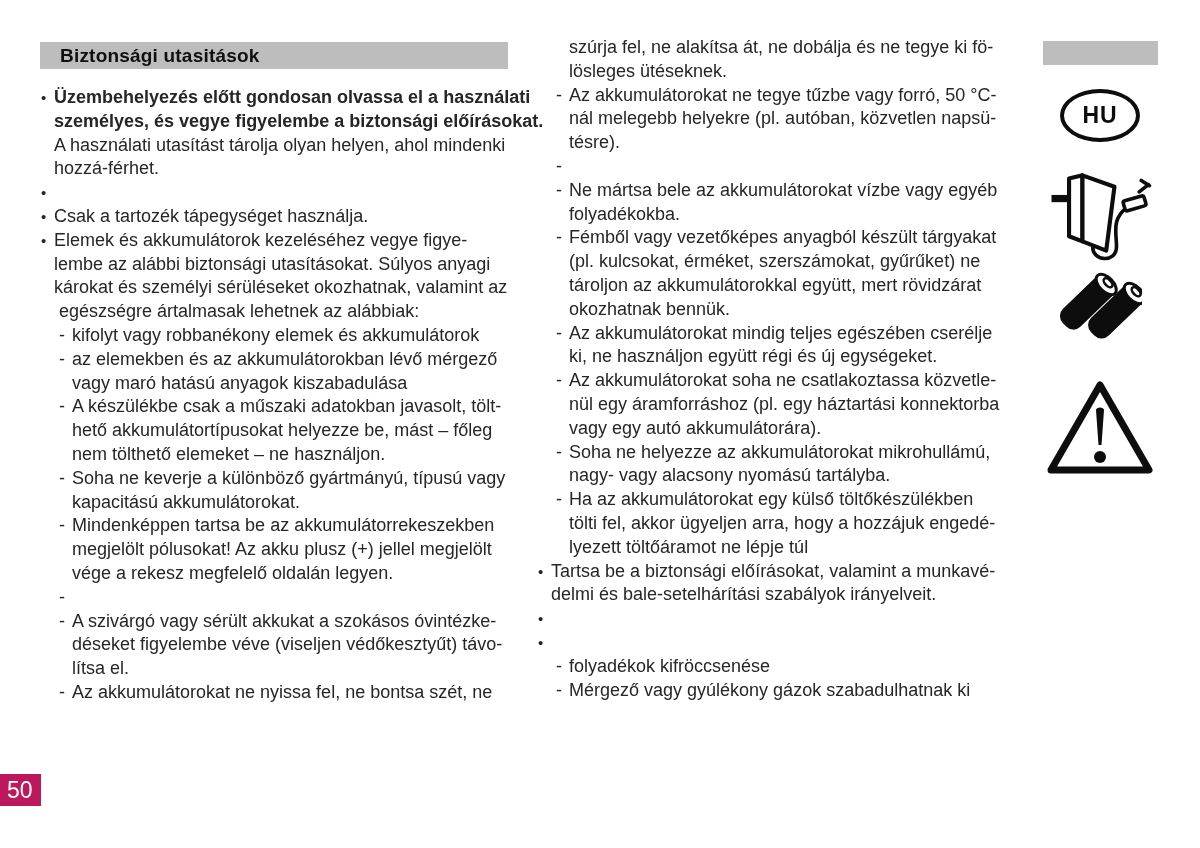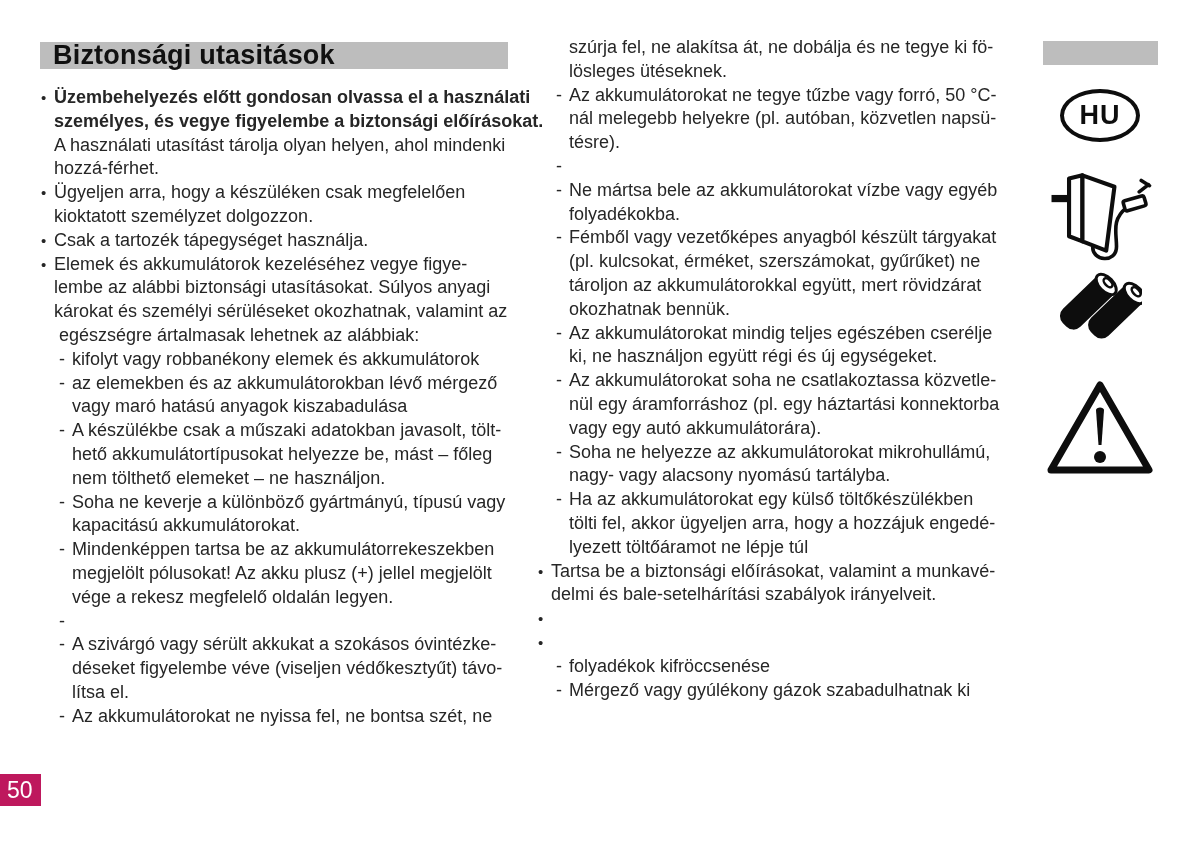--- a/index.html
+++ b/index.html
@@ -6,41 +6,41 @@
   body{
     width:1200px;height:848px;background:#ffffff;position:relative;overflow:hidden;
     font-family:"Liberation Sans","DejaVu Sans",sans-serif;
   }
   
   .section-header{
     position:absolute;left:40px;top:42px;width:468px;height:27px;
     background:#bdbdbd;display:flex;align-items:center;
   }
   .section-title{
-    font-weight:bold;font-size:27px;color:#101010;padding-left:13px;letter-spacing:0.2px;
+    font-weight:bold;font-size:19px;color:#101010;padding-left:20px;letter-spacing:0.2px;
   }
   
   .col{position:absolute;}
   .col-left{left:41px;top:86px;width:486px;}
   .col-right{left:538px;top:36px;width:510px;}
   .item{display:flex;color:#262626;font-size:18px;line-height:23.8px;}
   .item.indent{margin-left:18px;}
   .marker{flex:0 0 13px;color:#262626;}
   .marker.bullet{font-size:15px;line-height:23.8px;}
   .text{white-space:pre;}
   .b{font-weight:bold;}
   
   .sidebar-gray-bar{
     position:absolute;left:1043px;top:41px;width:115px;height:24px;background:#bdbdbd;
   }
   .hu-badge{
     position:absolute;left:1060px;top:89px;width:80px;height:53px;
     border:4px solid #0d0d0d;border-radius:50%;
     display:flex;align-items:center;justify-content:center;
-    font-weight:bold;font-size:27px;color:#0d0d0d;letter-spacing:1px;box-sizing:border-box;
+    font-weight:bold;font-size:23px;color:#0d0d0d;letter-spacing:1px;box-sizing:border-box;
   }
   .icon-adapter{position:absolute;left:1048px;top:164px;width:104px;height:98px;}
   .icon-battery{position:absolute;left:1056px;top:266px;width:86px;height:94px;}
   .icon-warning{position:absolute;left:1044px;top:378px;width:112px;height:102px;}
   
   .page-number-box{
     position:absolute;left:0;top:774px;width:41px;height:32px;background:#be185d;
     display:flex;align-items:center;
   }
   .page-number-box span{color:#ffffff;font-size:23px;padding-left:7px;}
@@ -57,22 +57,20 @@
   <div class="col col-left" id="col-left">
       <div class="item">
         <span class="marker bullet">•</span>
         <span class="text"><span class="b">Üzembehelyezés előtt gondosan olvassa el a használati
 személyes, és vegye figyelembe a biztonsági előírásokat.</span><span>
 A használati utasítást tárolja olyan helyen, ahol mindenki
 hozzá-férhet.</span></span>
       </div>
       <div class="item">
         <span class="marker bullet">•</span>
-        <span class="text"><span>Ügyeljen arra, hogy a készüléken csak megfelelően
-kioktatott személyzet dolgozzon.</span></span>
       </div>
       <div class="item">
         <span class="marker bullet">•</span>
         <span class="text"><span>Csak a tartozék tápegységet használja.</span></span>
       </div>
       <div class="item">
         <span class="marker bullet">•</span>
         <span class="text"><span>Elemek és akkumulátorok kezeléséhez vegye figye-
 lembe az alábbi biztonsági utasításokat. Súlyos anyagi
 károkat és személyi sérüléseket okozhatnak, valamint az

